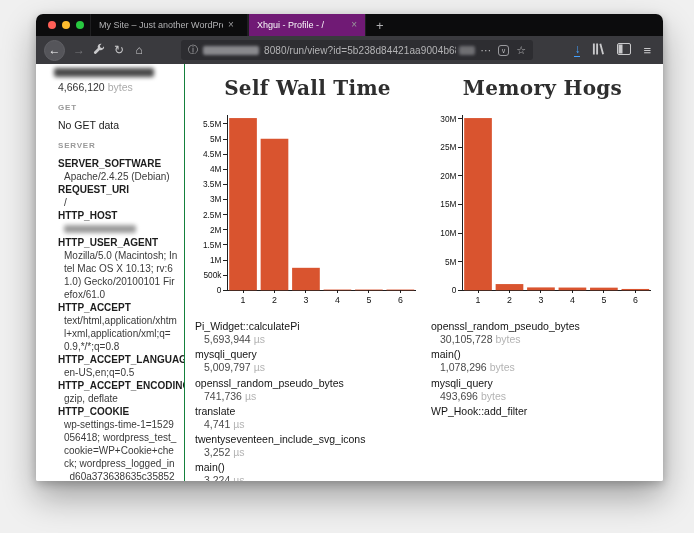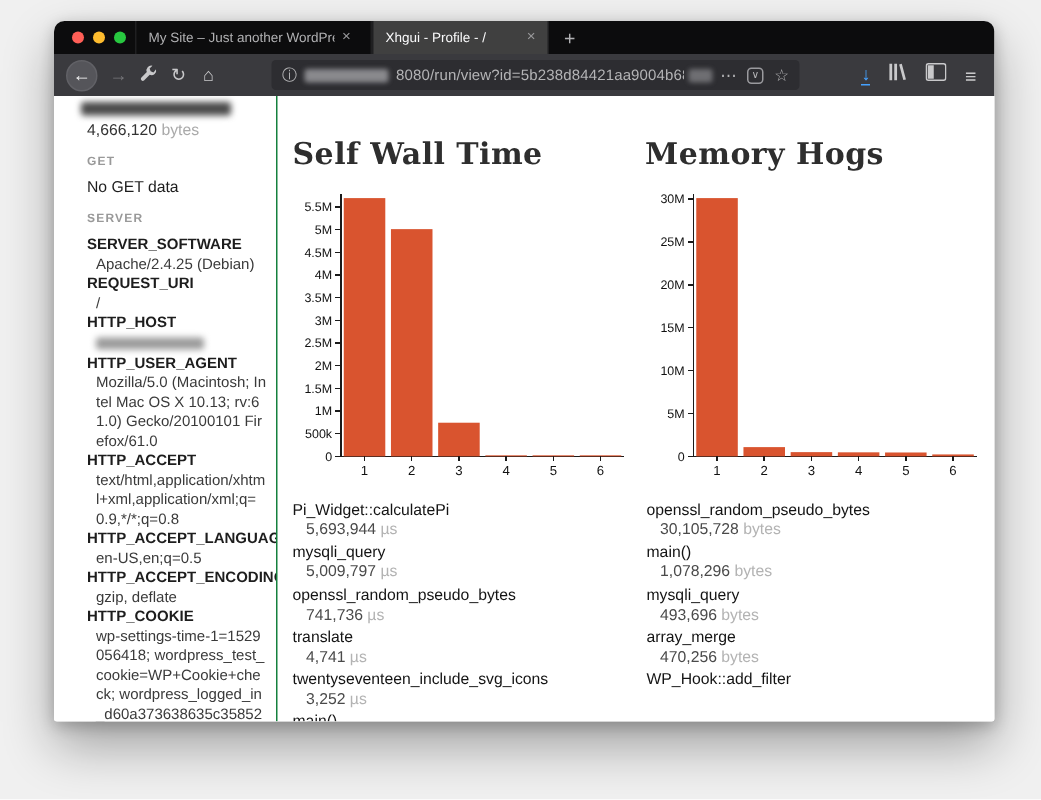--- a/index.html
+++ b/index.html
@@ -13,21 +13,21 @@
             box-shadow:0 16px 34px rgba(0,0,0,.33), 0 3px 10px rgba(0,0,0,.22); }
 
   
   .tabbar { height:22px; background:#0c0c0d; display:flex; align-items:stretch; padding-left:54px; position:relative; }
   .lights { position:absolute; left:12px; top:7px; display:flex; gap:6px; }
   .light { width:8px; height:8px; border-radius:50%; }
   .tab { display:flex; align-items:center; gap:5px; padding:0 8px; font-size:9px; color:#b1b1b3;
          border-left:1px solid #1f1f21; border-right:1px solid #1f1f21; overflow:hidden; }
   .tab .ttl { flex:1; white-space:nowrap; overflow:hidden; max-width:124px; }
   .tab.t1 { width:158px; }
-  .tab.t2 { width:118px; background:#404040; color:#f9f9fa; }
+  .tab.t2 { width:118px; background:#701a75; color:#f9f9fa; }
   .tab .close { font-size:10px; color:#9a9a9c; line-height:1; }
   .newtab { display:flex; align-items:center; padding:0 10px; color:#b1b1b3; font-size:13px; }
 
   
   .navbar { height:28px; background:#3a3a3e; display:flex; align-items:center; padding:0 8px; }
   .nicon { color:#c9c9cb; font-size:12px; width:20px; text-align:center; line-height:1; flex:0 0 auto; }
   .back-btn { width:21px; height:21px; border-radius:50%; background:#55555a; border:1px solid #616166;
               display:flex; align-items:center; justify-content:center; color:#f5f5f6; font-size:12px; margin-right:4px; flex:0 0 auto; }
   .dim { color:#77777b; }
   .urlbar { margin-left:32px; width:352px; height:20px; background:#2d2d31; border-radius:3px;
@@ -53,21 +53,21 @@
   .mem-line .unit { color:#aaa; }
   .sect-hdr { font-size:8px; font-weight:bold; color:#999; letter-spacing:.8px; margin:8px 0 6px; }
   .kv-key { font-weight:bold; color:#1d1d1d; font-size:10px; }
   .kv-val { padding-left:6px; color:#3a3a3a; word-break:break-all; font-size:10px; }
   .host-redact { width:72px; height:8px; background:#9b9b9b; filter:blur(2px); border-radius:2px; margin:3px 0 3px 6px; }
   .noget { font-weight:normal; font-size:10.5px; color:#1d1d1d; }
 
   .main { flex:1; padding:8px 8px 0 10px; display:grid; grid-template-columns:1fr 1fr; column-gap:10px; overflow:hidden; }
   .col { overflow:hidden; }
   .chart-title { font-family:"DejaVu Serif", serif; font-weight:bold; font-size:20px; color:#2e2e2e;
-                 letter-spacing:.3px; margin:18px 0 8px; }
+                 letter-spacing:.3px; margin:4px 0 8px;text-align:center; }
   svg.chart { display:block; width:100%; }
   svg.chart text { font-family:"Liberation Sans", sans-serif; }
 
   .fnlist { margin-top:6px; }
   .col.right .fnlist { border-left:1px solid #e3e3e3; margin-left:-6px; padding-left:6px; }
   .fn-item { margin-bottom:1px; }
   .fn-name { font-weight:normal; font-size:10.5px; color:#141414; line-height:1.25; }
   .fn-val { padding-left:9px; font-size:10.5px; color:#4a4a4a; line-height:1.25; margin-bottom:2px; }
   .fn-val .unit { color:#b3b3b3; }
 </style>
@@ -290,24 +290,20 @@
               </div>
               <div class="fn-item">
                 <div class="fn-name">main()</div>
                 <div class="fn-val"><span>1,078,296 </span><span class="unit">bytes</span></div>
               </div>
               <div class="fn-item">
                 <div class="fn-name">mysqli_query</div>
                 <div class="fn-val"><span>493,696 </span><span class="unit">bytes</span></div>
               </div>
               <div class="fn-item">
-                <div class="fn-name">array_merge</div>
-                <div class="fn-val"><span>470,256 </span><span class="unit">bytes</span></div>
-              </div>
-              <div class="fn-item">
                 <div class="fn-name">WP_Hook::add_filter</div>
               </div>
             </div>
         </div>
       </div>
 
     </div>
   </div>
 </div>
 

